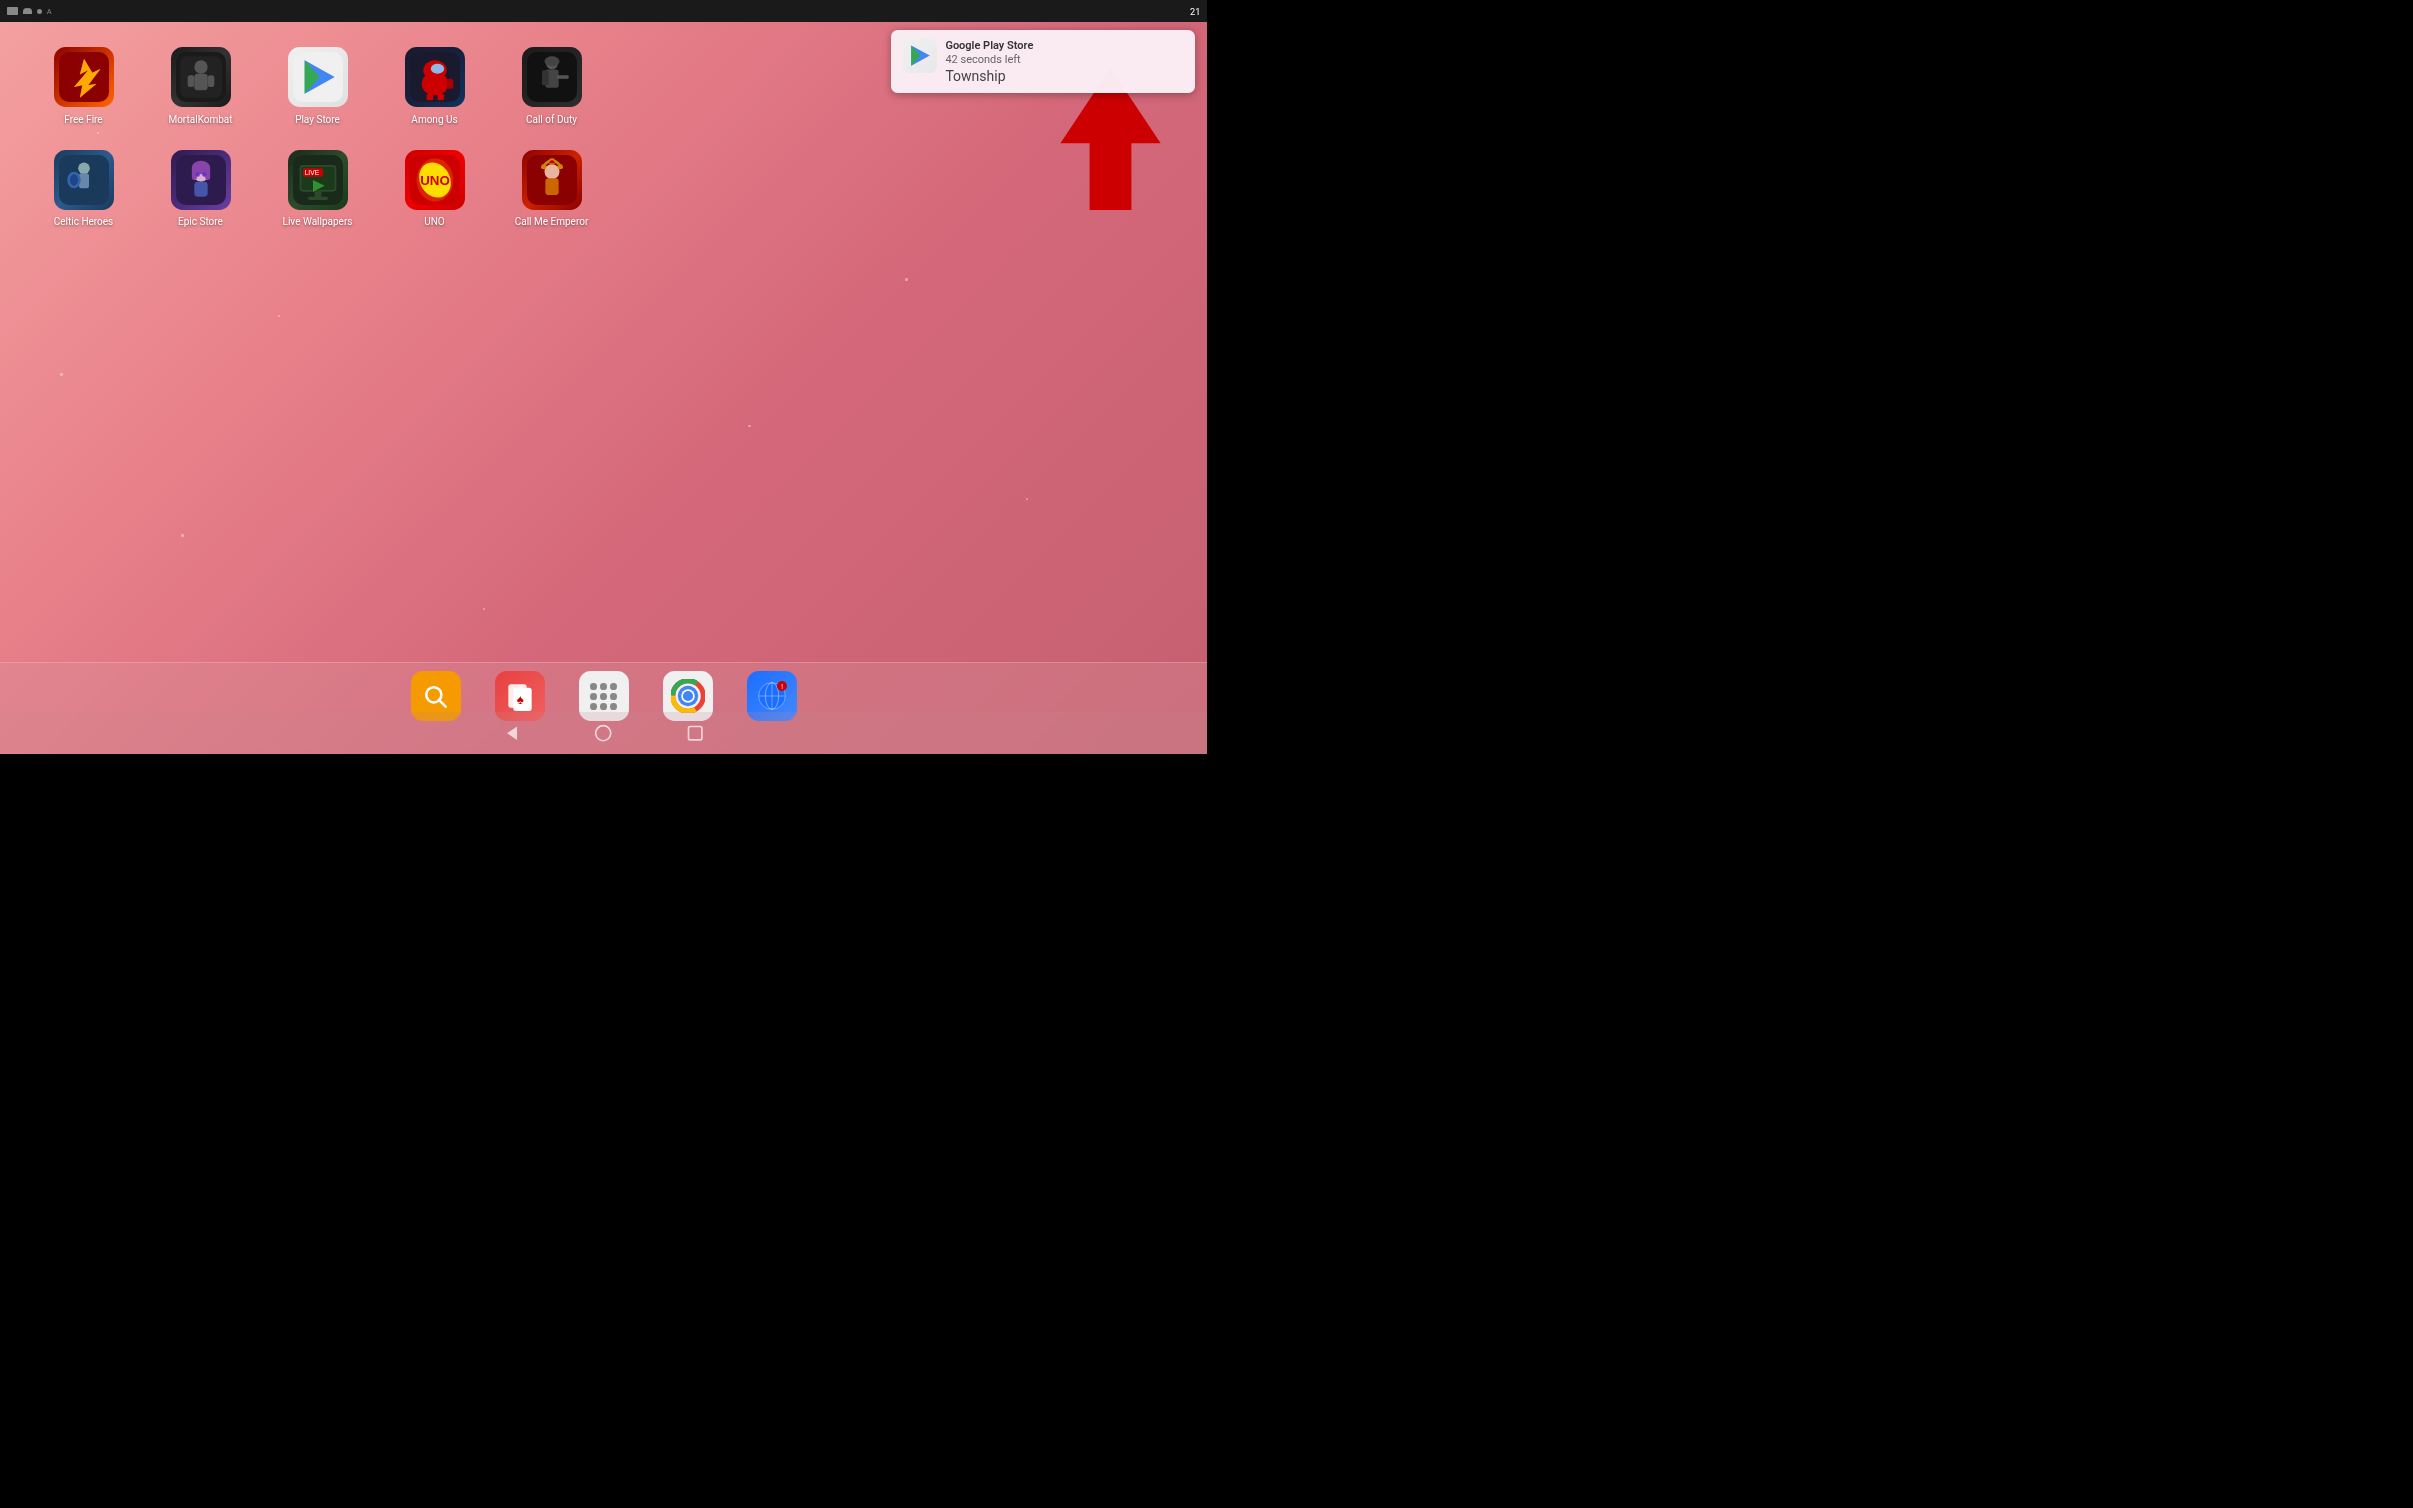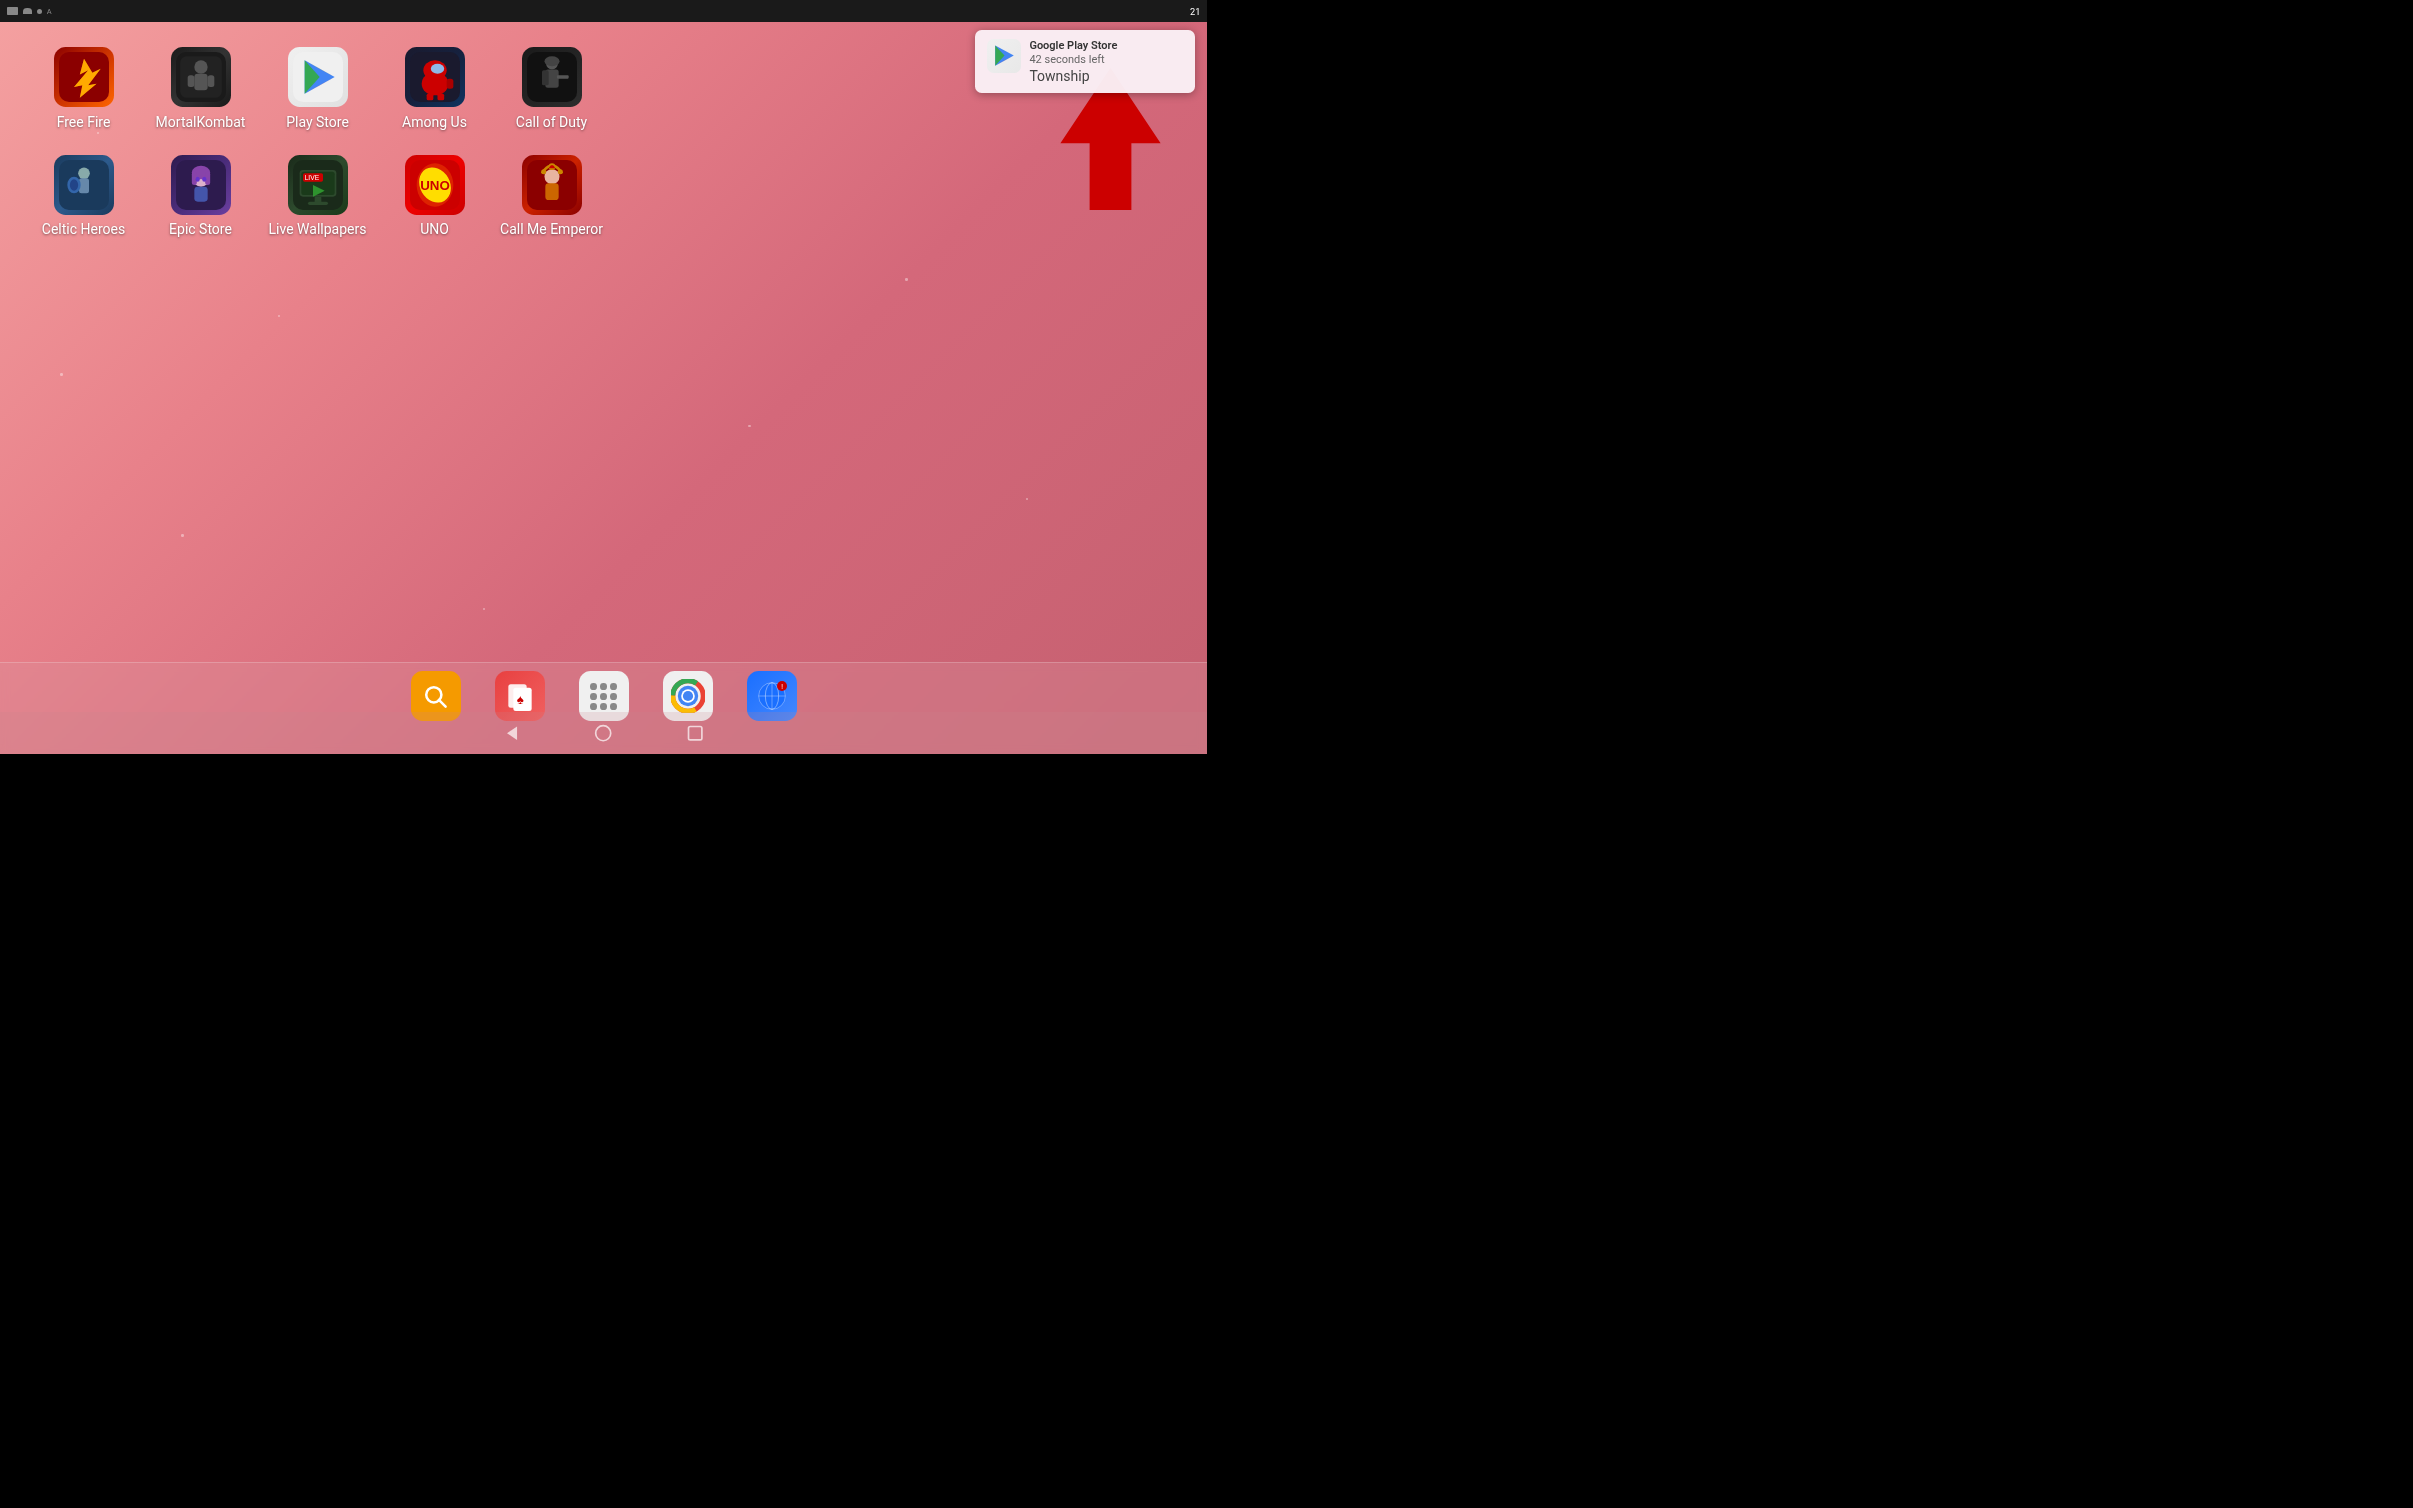--- a/index.html
+++ b/index.html
@@ -97,21 +97,21 @@
       border-radius: 11.7px;
       display: flex;
       align-items: center;
       justify-content: center;
       font-size: 23.5px;
       overflow: hidden;
       position: relative;
     }
     .app-icon-label {
       color: #fff;
-      font-size: 14px;
+      font-size: 10px;
       text-align: left;
       text-shadow: 0 0.8px 2.5px rgba(0,0,0,0.5);
       white-space: nowrap;
     }
 
     
     .icon-freefire {
       background: linear-gradient(135deg, #8B0000, #cc3300, #ff6600);
     }
     
@@ -149,21 +149,21 @@
     
     .icon-cme {
       background: linear-gradient(135deg, #8B0000, #cc2200, #8B0000);
     }
 
     
     .notification {
       position: absolute;
       top: 8.4px;
       right: 11.7px;
-      width: 220px;
+      width: 304px;
       background: rgba(250, 240, 245, 0.97);
       border-radius: 6.7px;
       padding: 8.4px 11.7px;
       display: flex;
       align-items: flex-start;
       gap: 8.4px;
       box-shadow: 0 1.7px 8.4px rgba(0,0,0,0.3);
       z-index: 200;
     }
     .notif-content {

